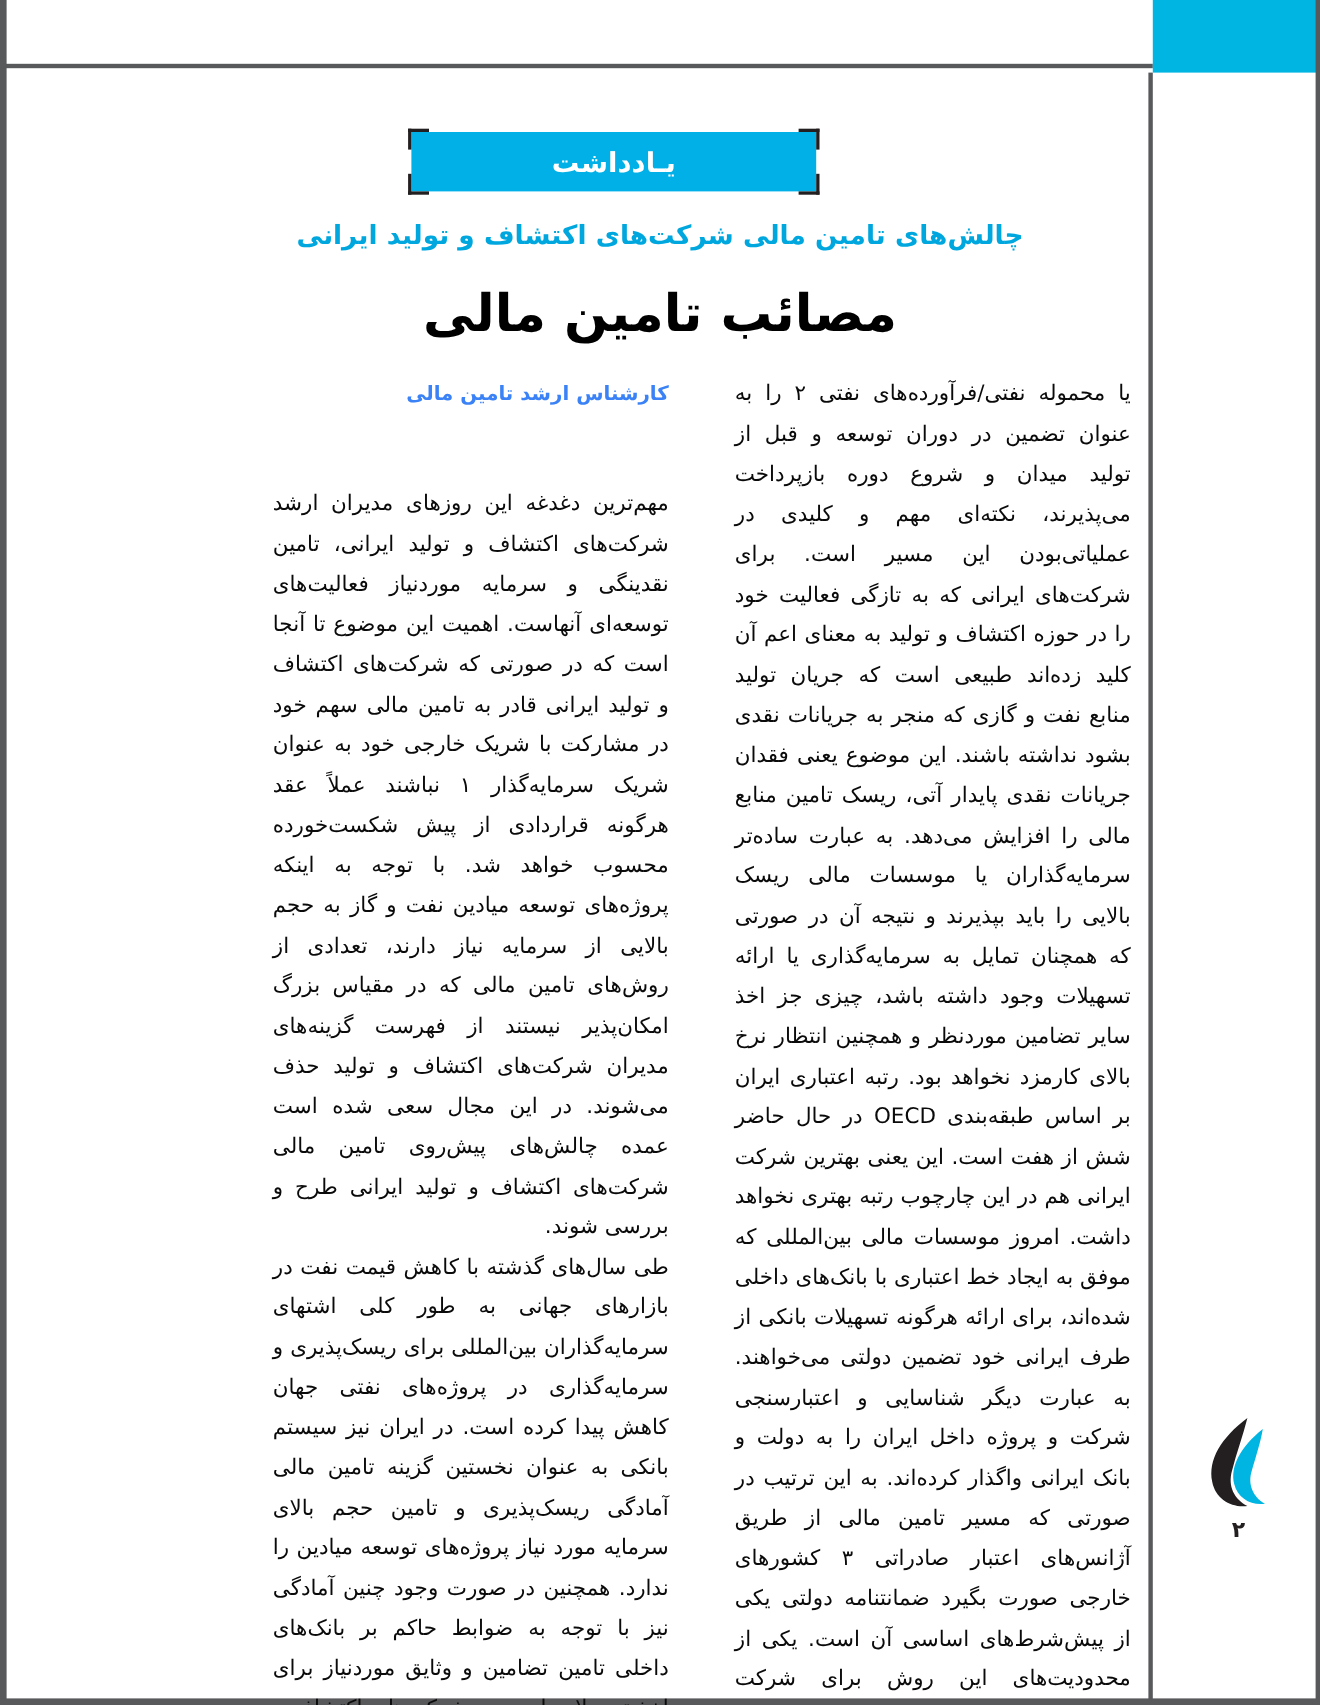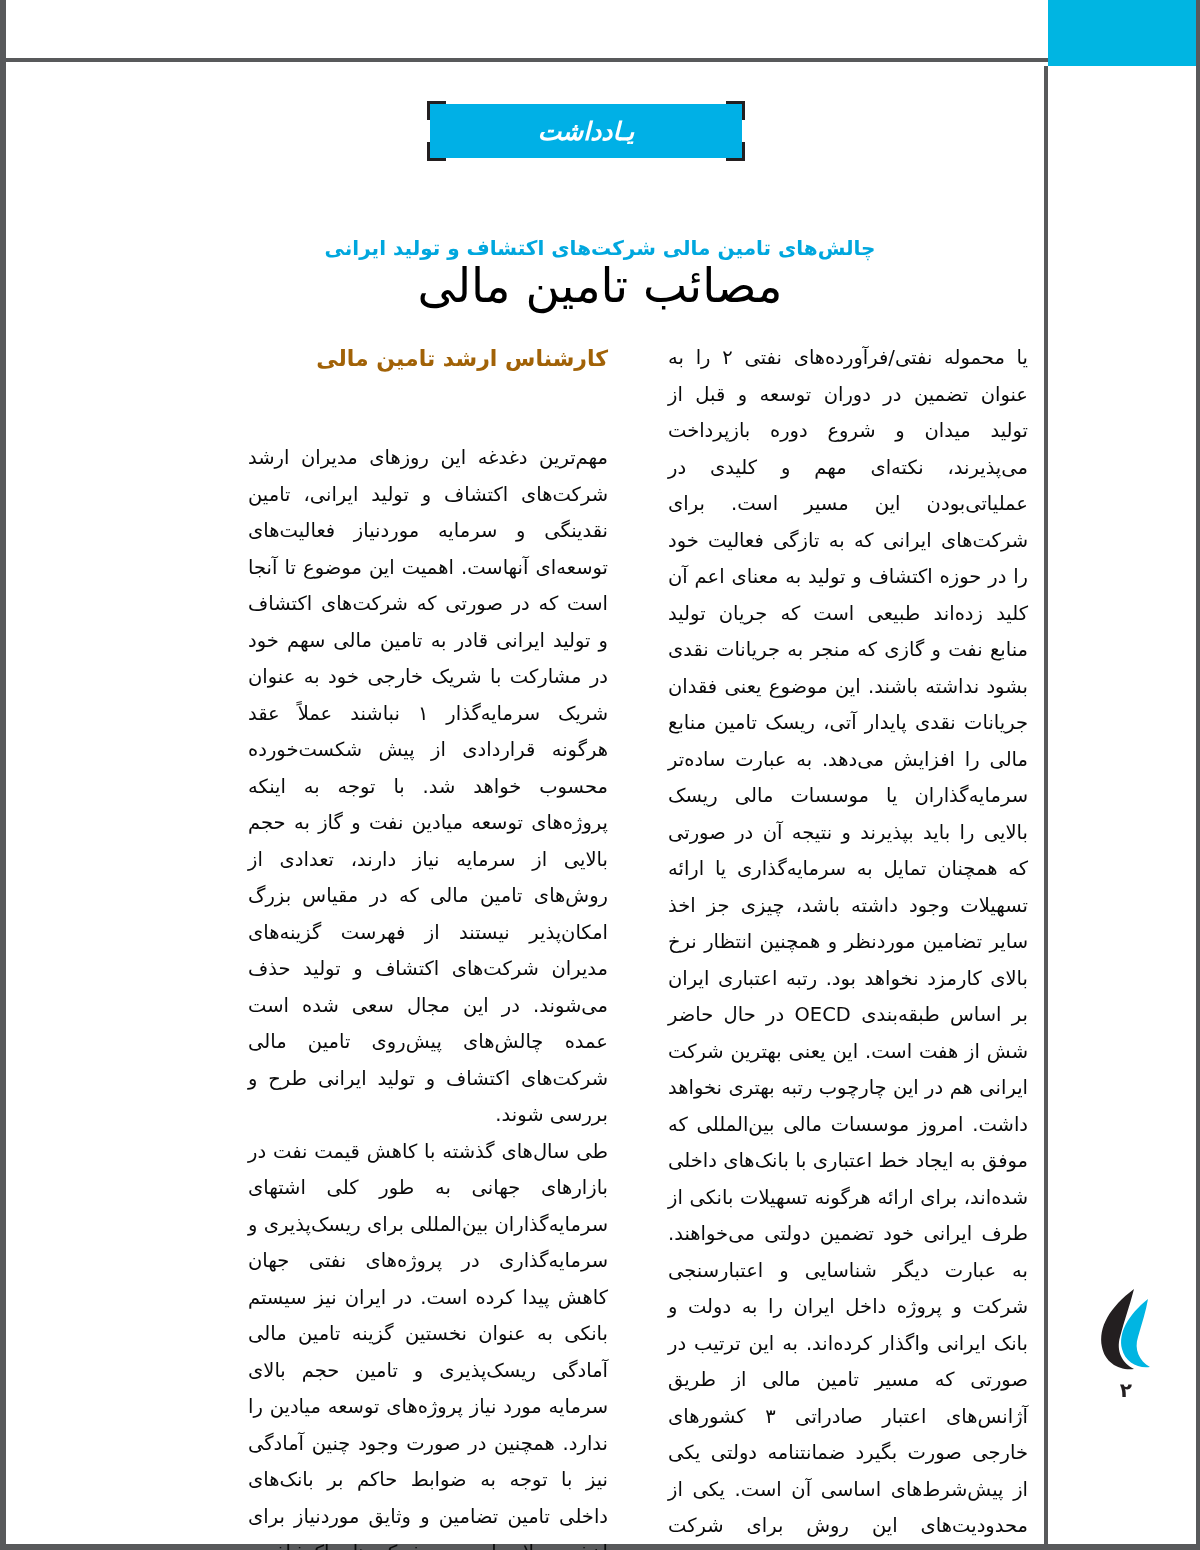--- a/index.html
+++ b/index.html
@@ -71,25 +71,24 @@
     bottom: 0;
     left: 0;
     width: 1200px;
     height: 6px;
     background: #58595b;
   }
 
   
   .section-tag-wrap {
     position: absolute;
-    top: 104px;
+    top: 120px;
     right: 458px;
-    width: 312px;
+    width: 368px;
     height: 54px;
-    font-style: italic;
   }
   .section-tag {
     position: absolute;
     inset: 0;
     background: #00b0e6;
     display: flex;
     align-items: center;
     justify-content: center;
   }
   .section-tag span {
@@ -110,34 +109,33 @@
   .tick.br { bottom: -3px; right: -3px; border-left: none; border-top: none; }
 
   
   .kicker {
     position: absolute;
     top: 200px;
     right: 80px;
     width: 1040px;
     text-align: center;
     color: #00a7de;
-    font-size: 20px;
+    font-size: 24px;
     font-weight: bold;
     letter-spacing: -0.3px;
-    margin-top: 36px;
   }
   .headline {
     position: absolute;
     top: 258px;
     right: 80px;
     width: 1040px;
     text-align: center;
     color: #000000;
     font-size: 47px;
-    font-weight: normal;
+    font-weight: bold;
     letter-spacing: -1px;
   }
 
   
   .byline {
     position: absolute;
     top: 342px;
     right: 592px;
     width: 360px;
     text-align: right;
@@ -151,22 +149,22 @@
   }
   .byline .sq {
     display: inline-block;
     width: 12px;
     height: 12px;
     background: #00a7de;
     margin-left: 8px;
     vertical-align: 1px;
   }
   .byline .role {
-    color: #a16207;
-    font-size: 22px;
+    color: #3b82f6;
+    font-size: 18px;
     font-weight: bold;
     line-height: 34px;
   }
 
   
   .col {
     position: absolute;
     top: 440px;
     width: 360px;
     direction: rtl;

